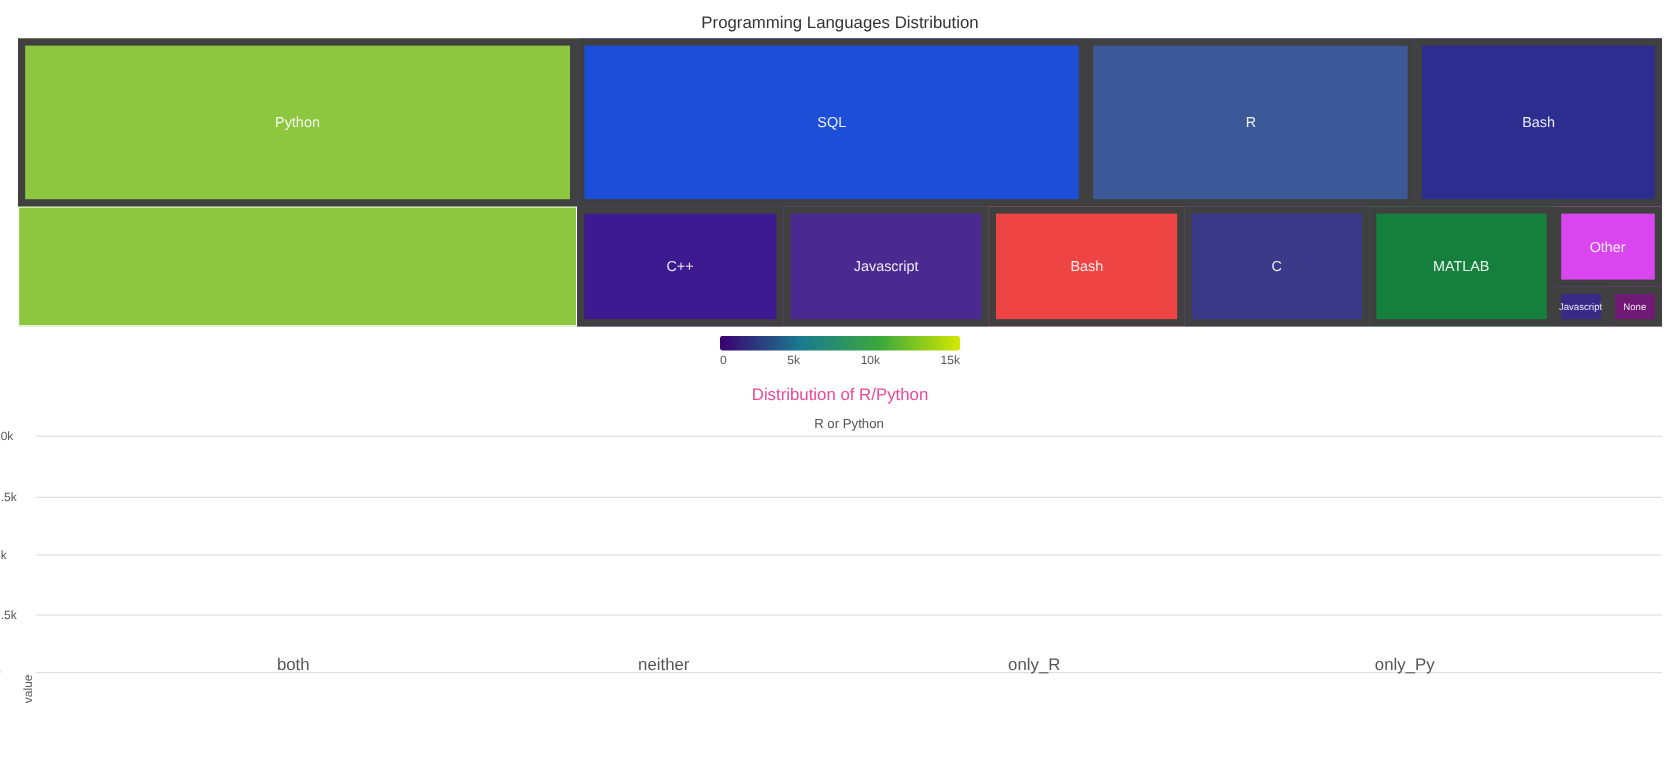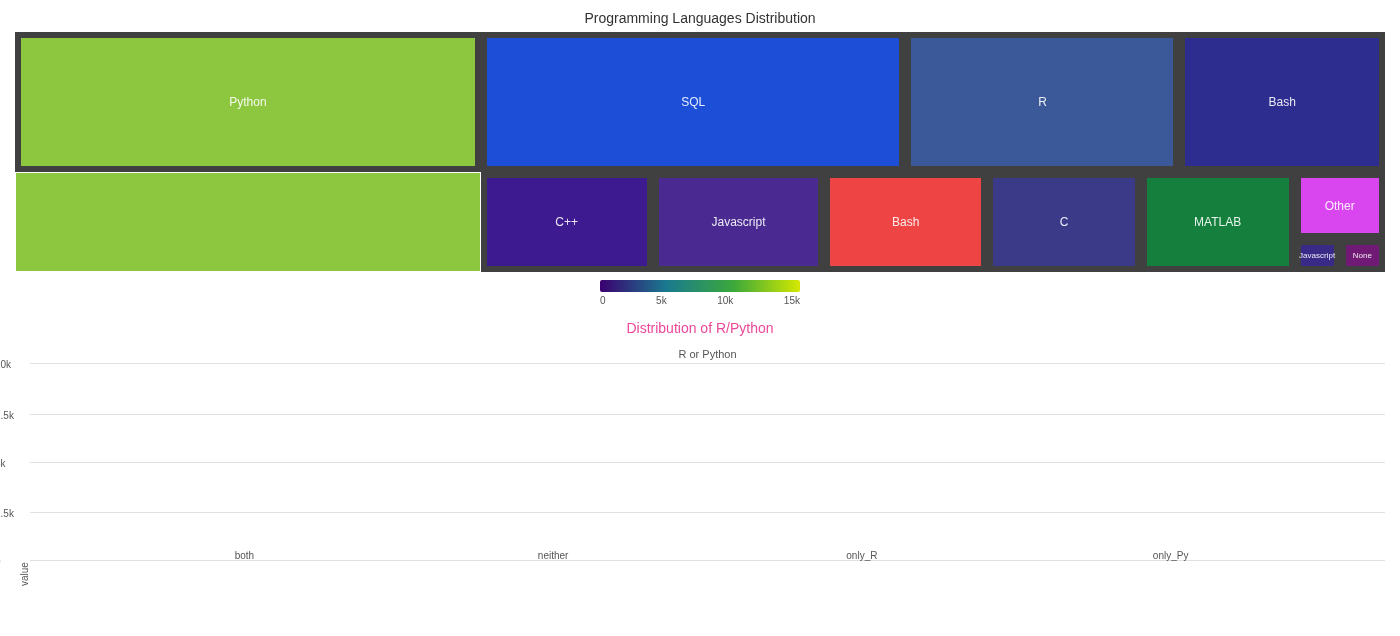--- a/index.html
+++ b/index.html
@@ -112,21 +112,21 @@
       align-items: center;
       width: 200px;
     }
 
     .bar {
       width: 160px;
       border-radius: 1px 1px 0 0;
     }
 
     .bar-label {
-      font-size: 10px;
+      font-size: 14px;
       color: #555;
       margin-top: 4px;
     }
 
     .x-axis-title {
       text-align: center;
       font-size: 11px;
       color: #555;
       margin-top: 2px;
     }

